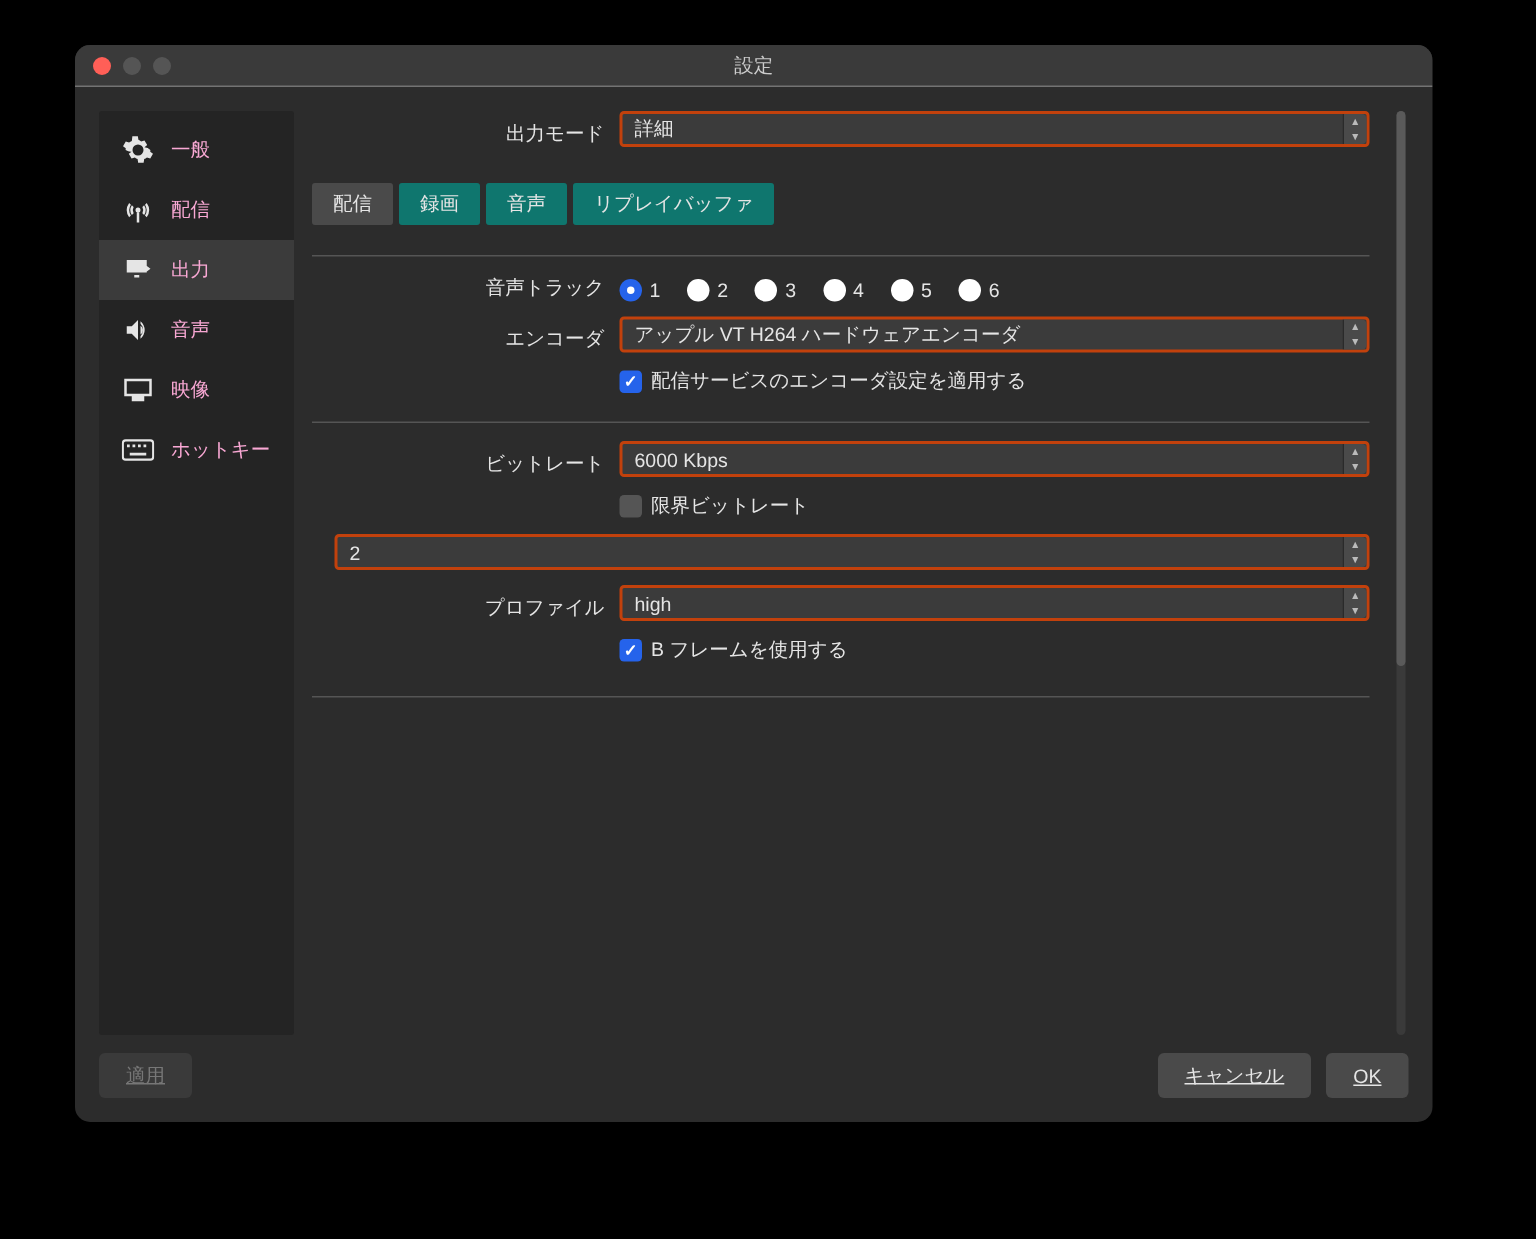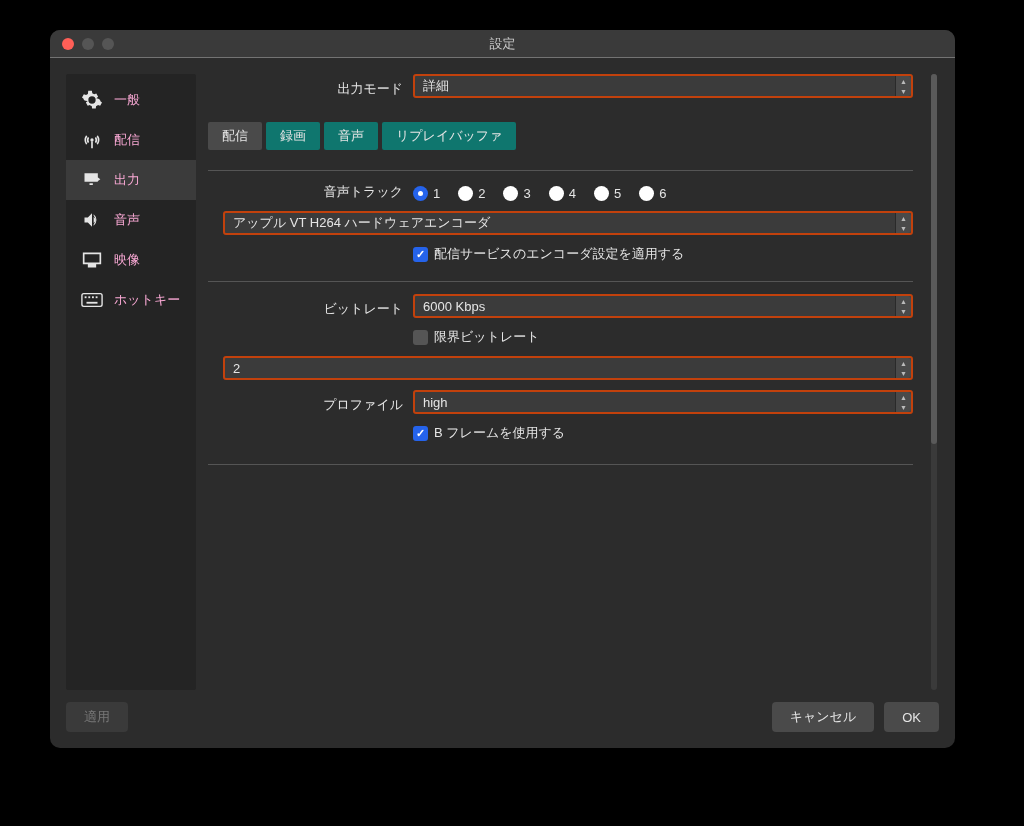--- a/index.html
+++ b/index.html
@@ -61,21 +61,21 @@
   width: 15px; height: 15px; border-radius: 3px; background: #555; display: inline-flex; align-items: center; justify-content: center;
   flex-shrink: 0;
 }
 .checkbox.checked { background: #2563eb; color: #fff; font-size: 11px; font-weight: bold; }
 .check-label { display: flex; align-items: center; gap: 6px; }
 .footer {
   display: flex; padding: 12px 16px 16px 16px; gap: 10px;
 }
 .footer .spacer { flex: 1; }
 .btn {
-  background: #4a4a4a; color: #e5e5e5; border: none; padding: 6px 18px; font-size: 13px; border-radius: 4px; cursor: pointer;
+  background: #4a4a4a; color: #e5e5e5; border: none; padding: 6px 18px; font-size: 13px; border-radius: 4px; cursor: pointer; text-decoration: underline;
 }
 .btn.disabled { background: #3a3a3a; color: #777; }
 .scrollbar { width: 6px; background: #3a3a3a; border-radius: 3px; align-self: stretch; margin: 0 2px 0 6px; position:relative; }
 .scrollbar .thumb { position:absolute; left:0; right:0; top:0; height:60%; background:#5a5a5a; border-radius:3px; }
 svg { fill: #e5e5e5; }
 </style>
 </head>
 <body>
 
 <div class="window">
@@ -195,20 +195,21 @@
                     <span>5</span>
                   </label>
                 <label class="radio">
                     <span class="radio-dot"></span>
                     <span>6</span>
                   </label>
               </div>
             </div>
           </div>
           <div class="row">
+            <div class="lbl">エンコーダ</div>
             <div class="ctrl">
               <div class="select">
                 <span>アップル VT H264 ハードウェアエンコーダ</span>
                 <div class="dropdown-arrows">
                     <div>▲</div>
                     <div>▼</div>
                   </div>
               </div>
             </div>
           </div>

